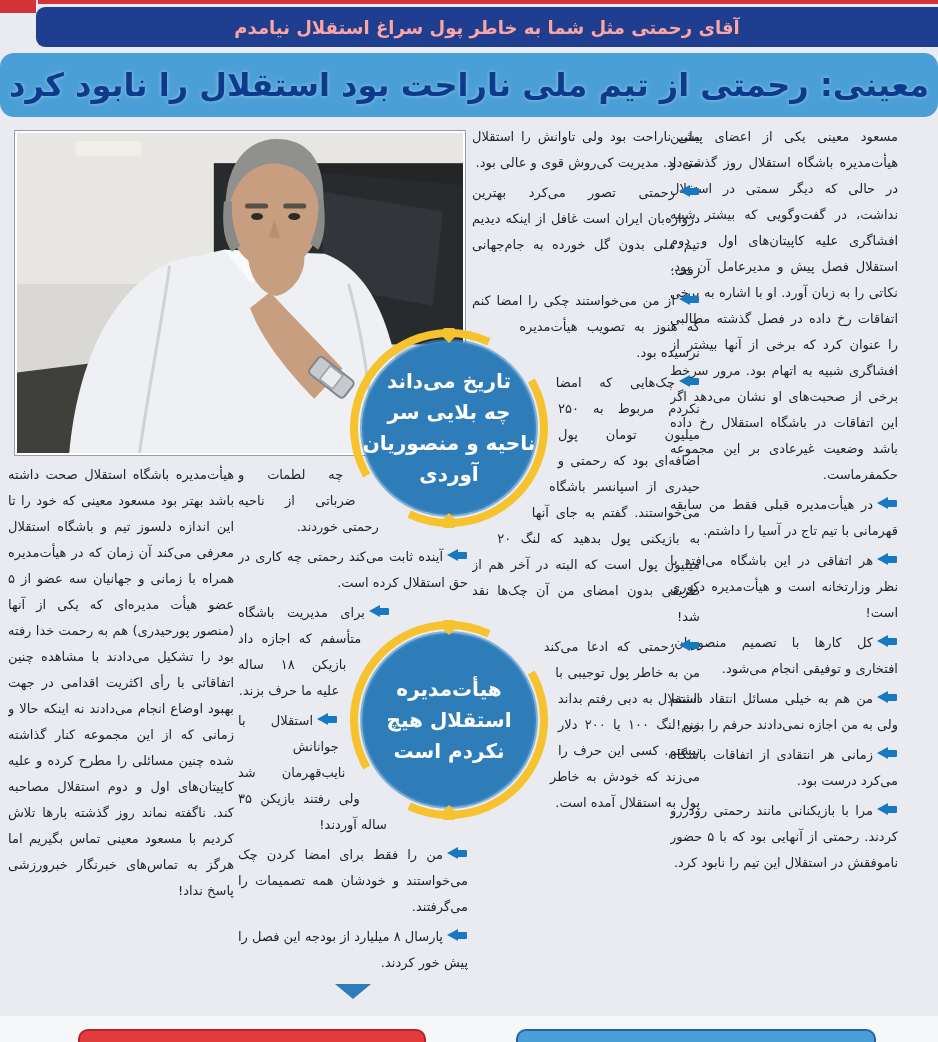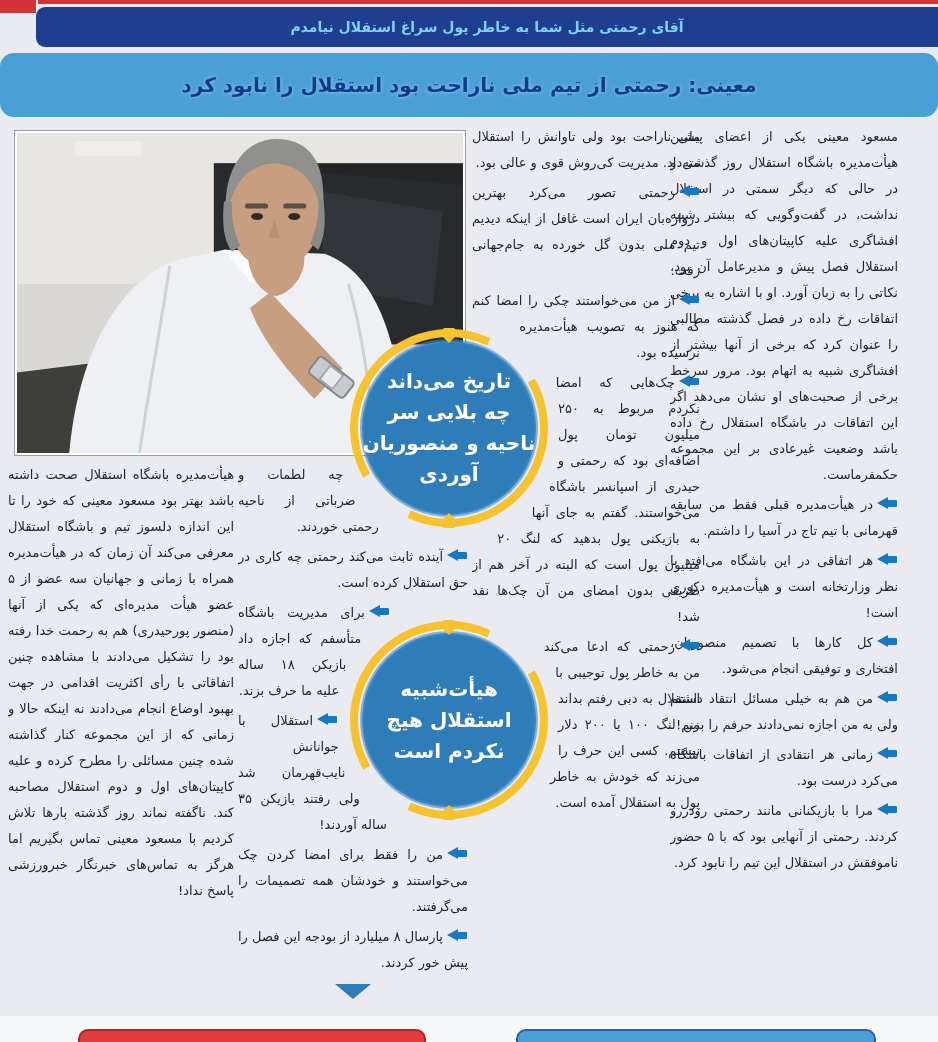--- a/index.html
+++ b/index.html
@@ -9,28 +9,28 @@
     font-family:"DejaVu Sans","Liberation Sans",sans-serif;color:#1f2328;
   }
   
   .top-red-line{position:absolute;top:0;left:38px;right:0;height:4px;background:#d23238;}
   .top-red-block{position:absolute;top:0;left:0;width:36px;height:13px;background:#d23238;}
   .kicker-bar{
     position:absolute;top:7px;left:36px;right:0;height:40px;
     background:#203e90;border-radius:9px 0 0 9px;
     display:flex;align-items:center;justify-content:center;
   }
-  .kicker-bar span{color:#7dd3fc;font-weight:bold;font-size:14px;letter-spacing:0;}
+  .kicker-bar span{color:#fca5a5;font-weight:bold;font-size:18px;letter-spacing:0;}
   .headline-bar{
     position:absolute;top:53px;left:0;right:0;height:64px;
     background:#4a9fd7;border-radius:14px;
     display:flex;align-items:center;justify-content:center;
   }
   .headline-bar h1{
-    margin:0;color:#0e3a8c;font-size:20px;font-weight:bold;line-height:1;
+    margin:0;color:#0e3a8c;font-size:32px;font-weight:bold;line-height:1;
     text-shadow:0 0 4px rgba(255,255,255,.45);
   }
   
   .photo-frame{
     position:absolute;left:14px;top:130px;width:452px;height:326px;
     background:#fff;border:1px solid #9a9da1;padding:2px;box-sizing:border-box;z-index:1;
   }
   .photo-frame svg{display:block;width:100%;height:100%;}
   
   .col{position:absolute;overflow:hidden;text-align:justify;z-index:2;}
@@ -174,21 +174,21 @@
 
   <div class="badge badge2">
     <svg viewBox="0 0 200 200" aria-hidden="true">
       <circle cx="100" cy="100" r="87" fill="#2e7cb8"></circle>
       <circle cx="100" cy="100" r="87" fill="none" stroke="#3f8cc6" stroke-width="4" opacity="0.6"></circle>
       <circle cx="100" cy="100" r="95" fill="none" stroke="#f6c22e" stroke-width="8" stroke-dasharray="240 58" stroke-dashoffset="30" transform="rotate(-12 100 100)"></circle>
       <rect x="93" y="-2" width="14" height="14" fill="#f6c22e" transform="rotate(45 100 5)"></rect>
       <rect x="93" y="188" width="14" height="14" fill="#f6c22e" transform="rotate(45 100 195)"></rect>
     </svg>
     <div class="badge-text">
-        <div class="badge-line">هیأت‌شبیه</div>
+        <div class="badge-line">هیأت‌مدیره</div>
         <div class="badge-line">استقلال هیچ</div>
         <div class="badge-line">نکردم است</div>
       </div>
   </div>
 
   <div class="bottom-strip"></div>
   <div class="bottom-bar bottom-red"></div>
   <div class="bottom-bar bottom-blue"></div>
 
 </div>

